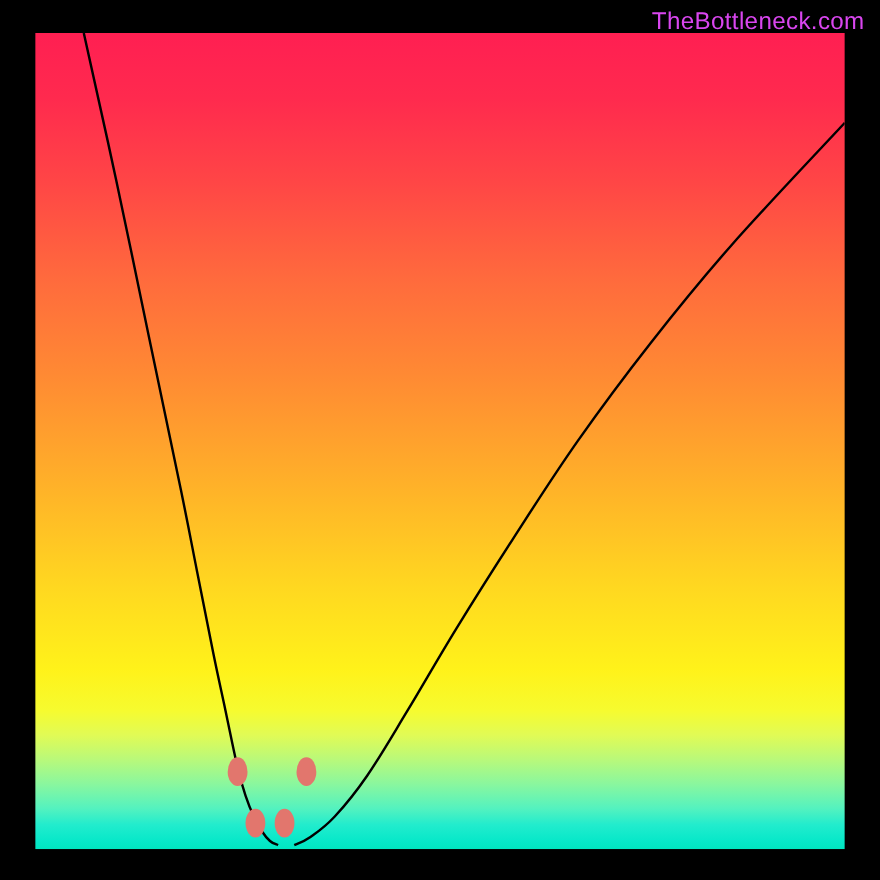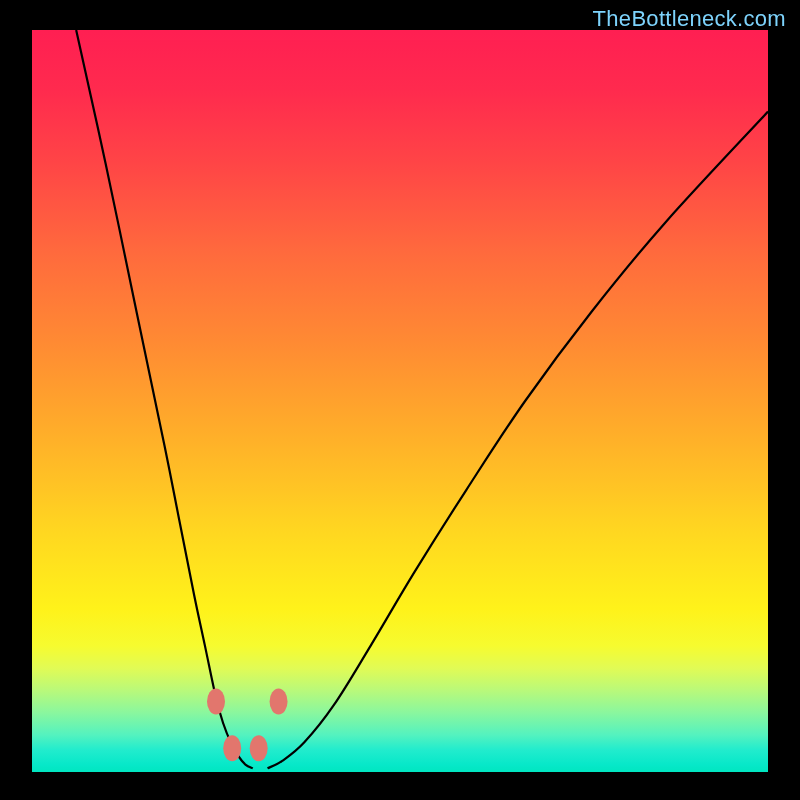--- a/index.html
+++ b/index.html
@@ -39,21 +39,21 @@
       #54f2bf 95%,
       #22eccd 97%,
       #07e8c9 99%,
       #00e6c0 100%
     );
   }
   .watermark {
     position: absolute;
     top: 6px;
     right: 14px;
-    color: #7dd3fc;
+    color: #d946ef;
     font-size: 22px;
     letter-spacing: 0.3px;
     font-weight: 500;
   }
   svg.curve {
     position: absolute;
     inset: 0;
   }
   .dot {
     fill: #e2766d;

